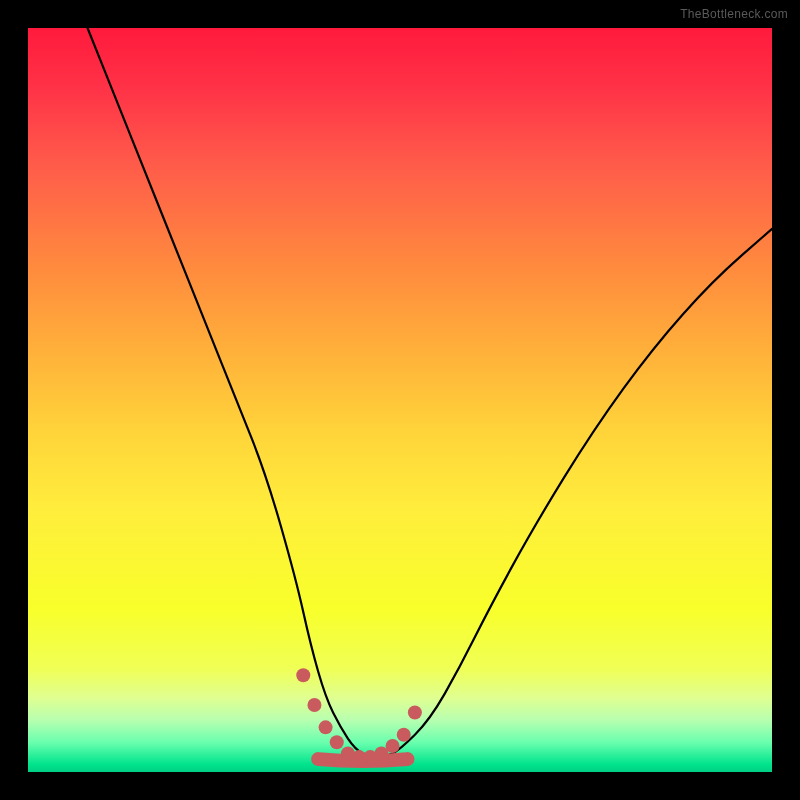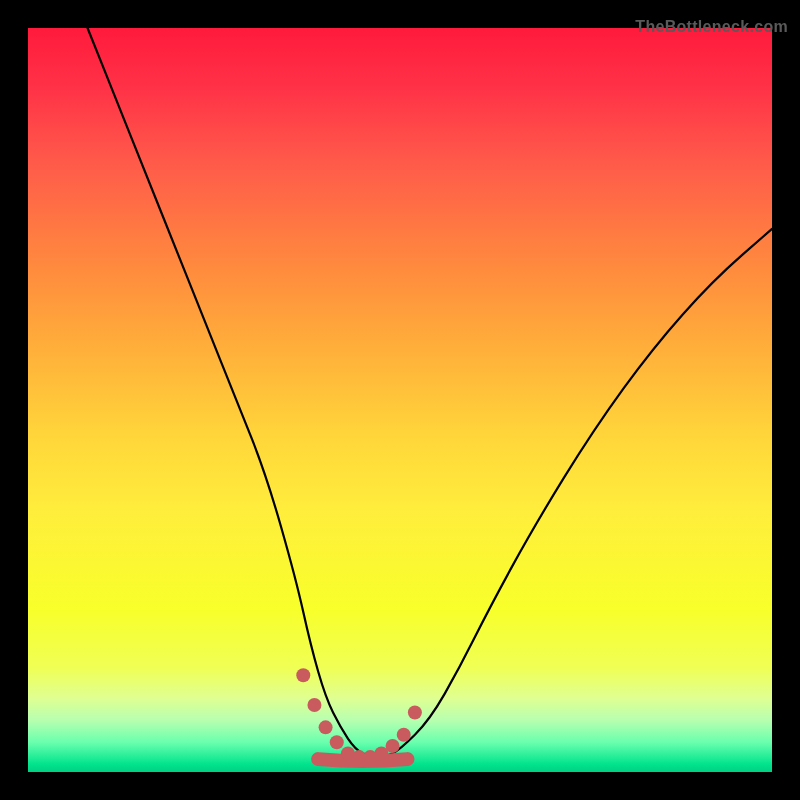--- a/index.html
+++ b/index.html
@@ -37,25 +37,25 @@
       #f0ff55 86%,
       #e0ff90 90%,
       #b8ffb0 93%,
       #6affae 96%,
       #00e38c 99%,
       #00d084 100%
     );
   }
   .watermark {
     position: absolute;
-    top: 18px;
+    top: 7px;
     right: 12px;
     color: #5a5a5a;
-    font-size: 16px;
-    font-weight: 700;
+    font-size: 12px;
+    font-weight: 400;
     letter-spacing: 0.3px;
     user-select: none;
   }
   svg.curve {
     position: absolute;
     left: 0;
     top: 0;
     width: 744px;
     height: 744px;
     overflow: visible;

